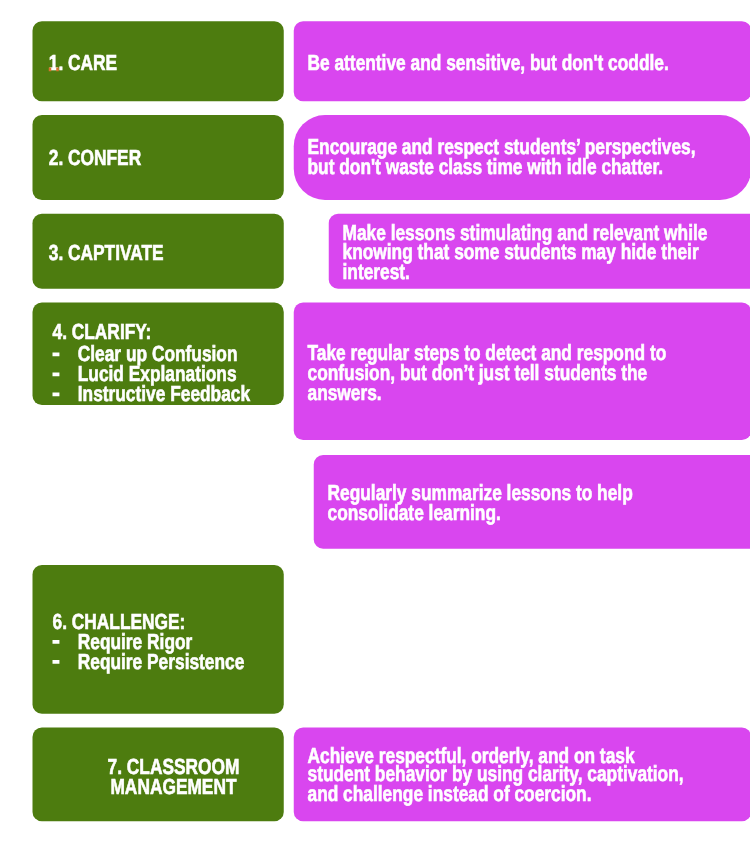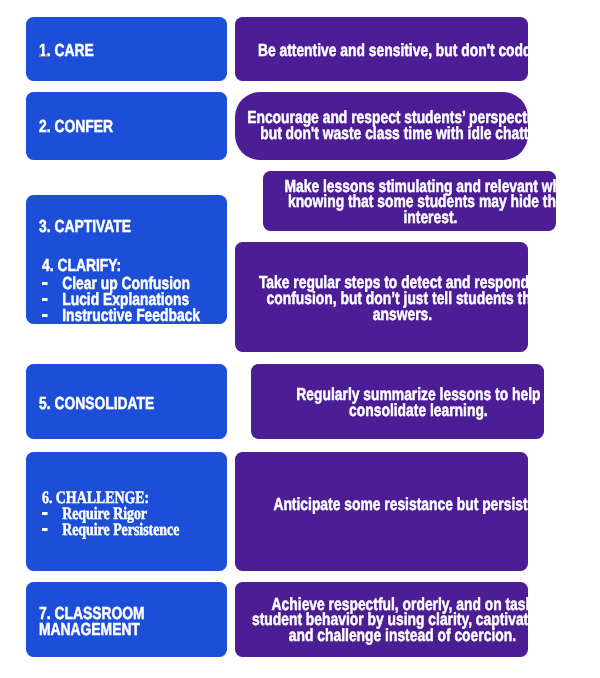--- a/index.html
+++ b/index.html
@@ -1,22 +1,22 @@
 <!DOCTYPE html>
 <html><head>
 <meta charset="utf-8">
 <style>
   html,body{margin:0;padding:0;}
   body{width:600px;height:678px;background:#ffffff;
        font-family:"Liberation Sans",sans-serif;}
   .stage{position:relative;width:600px;height:678px;overflow:hidden;background:#ffffff;}
 
   .box{position:absolute;box-sizing:border-box;border-radius:7.5px;color:#ffffff;}
-  .left{left:26.3px;width:201.2px;background:#1d4ed8;}
-  .right{left:235.3px;width:293px;background:#4c1d95;text-align:center;}
+  .left{left:26.3px;width:201.2px;background:#4d7c0f;}
+  .right{left:235.3px;width:366px;background:#d946ef;}
 
   
   .cond{font-weight:bold;transform-origin:left top;
         transform:scaleX(0.792);
         -webkit-text-stroke:0.5px currentColor;
         -webkit-font-smoothing:antialiased;
         text-rendering:geometricPrecision;}
 
   .label{position:absolute;font-size:17.5px;line-height:15.6px;
          white-space:pre;width:252px;}
@@ -45,58 +45,52 @@
     <div class="desc cond" style="left:10.7px;top:25.3px;">Be attentive and sensitive, but don't coddle.</div>
   </div>
 
   <div class="box left" style="top:91.7px;height:68.3px;">
     <div class="label cond" style="left:12.5px;top:27.6px;">2. CONFER</div>
   </div>
   <div class="box right" style="top:91.7px;height:68.3px;border-radius:25px;">
     <div class="desc cond" style="left:10.7px;top:18.5px;">Encourage and respect students’ perspectives, but don't waste class time with idle chatter.</div>
   </div>
 
-  <div class="box left" style="top:171.3px;height:59.6px;margin-top:24px;">
+  <div class="box left" style="top:171.3px;height:59.6px;">
     <div class="label cond" style="left:12.5px;top:23.9px;">3. CAPTIVATE</div>
   </div>
   <div class="box right" style="top:171.3px;height:59.6px;margin-left:28px;">
     <div class="desc cond" style="left:10.7px;top:7.6px;">Make lessons stimulating and relevant while knowing that some students may hide their interest.</div>
   </div>
 
   <div class="box left" style="top:241.8px;height:82px;">
     <div class="label cond" style="left:15.5px;top:16px;">4. CLARIFY:</div>
     <div class="bullets cond" style="left:15.5px;top:33.6px;">
       <span class="bullet"><span class="dash">-</span><span>Clear up Confusion</span></span>
       <span class="bullet"><span class="dash">-</span><span>Lucid Explanations</span></span>
       <span class="bullet"><span class="dash">-</span><span>Instructive Feedback</span></span>
     </div>
   </div>
   <div class="box right" style="top:241.8px;height:110.4px;">
     <div class="desc cond" style="left:10.7px;top:33.7px;">Take regular steps to detect and respond to confusion, but don’t just tell students the answers.</div>
   </div>
 
-  <div class="box left" style="top:363.8px;height:75.5px;">
-    <div class="label cond" style="left:12.5px;top:32.3px;">5. CONSOLIDATE</div>
-  </div>
   <div class="box right" style="top:363.8px;height:75.5px;margin-left:16px;">
     <div class="desc cond" style="left:10.7px;top:23.6px;">Regularly summarize lessons to help consolidate learning.</div>
   </div>
 
-  <div class="box left" style="top:452px;height:119.3px;font-family:Liberation Serif, serif;">
+  <div class="box left" style="top:452px;height:119.3px;">
     <div class="label cond" style="left:15.5px;top:37.9px;">6. CHALLENGE:</div>
     <div class="bullets cond" style="left:15.5px;top:53.3px;">
       <span class="bullet"><span class="dash">-</span><span>Require Rigor</span></span>
       <span class="bullet"><span class="dash">-</span><span>Require Persistence</span></span>
     </div>
   </div>
-  <div class="box right" style="top:452px;height:119.3px;">
-    <div class="desc cond" style="left:10.7px;top:45.3px;">Anticipate some resistance but persist.</div>
-  </div>
 
-  <div class="box left" style="top:582px;height:74.5px;">
+  <div class="box left" style="top:582px;height:74.5px;text-align:center;">
     <div class="label cond" style="left:12.5px;top:24px;">7. CLASSROOM
 MANAGEMENT</div>
   </div>
   <div class="box right" style="top:582px;height:74.5px;">
     <div class="desc cond" style="left:10.7px;top:14.5px;">Achieve respectful, orderly, and on task student behavior by using clarity, captivation, and challenge instead of coercion.</div>
   </div>
 
 </div>
 
 </body></html>

